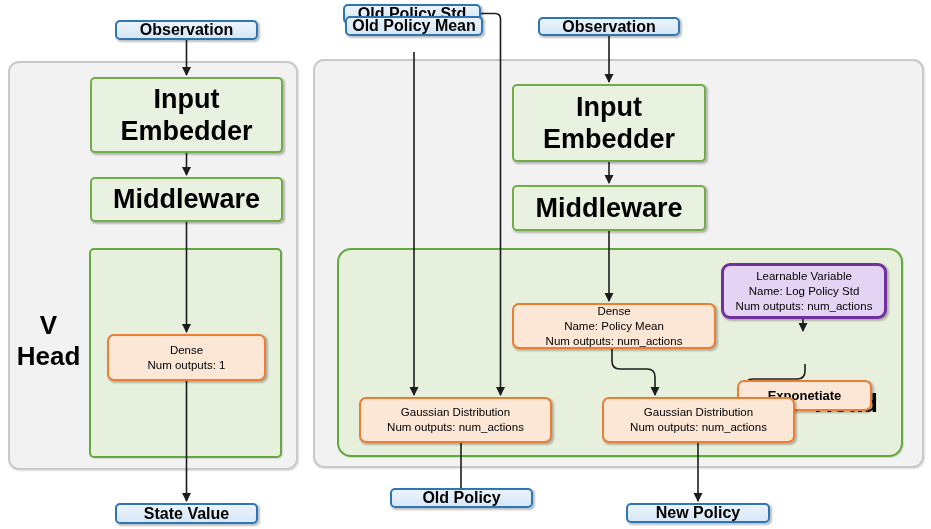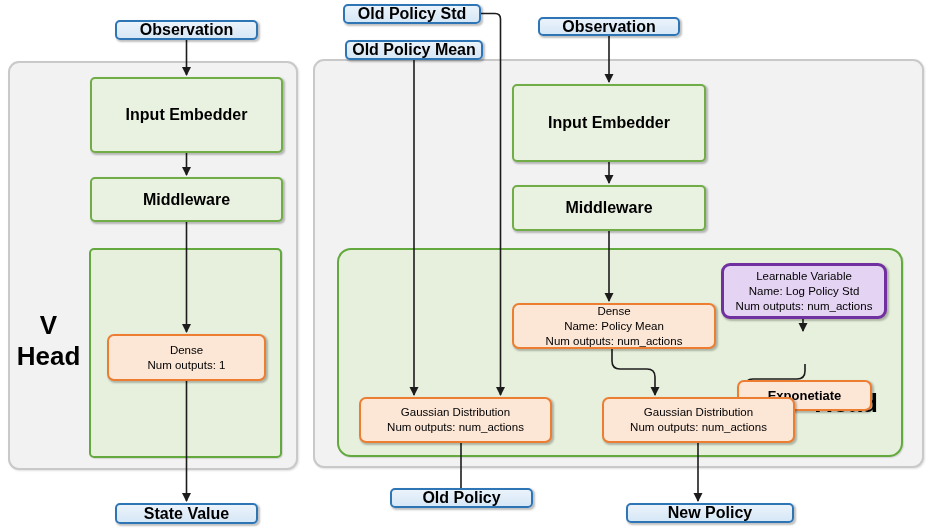--- a/index.html
+++ b/index.html
@@ -32,21 +32,21 @@
     box-shadow:1.5px 1.5px 2px rgba(0,0,0,.25);
   }
   .box-blue{
     background:linear-gradient(180deg,#ebf3fb,var(--blue-fill,#d6e7f6));
     border:2.5px solid var(--blue-border,#2e75b6);
     border-radius:5px;font-weight:bold;font-size:16px;
   }
   .box-green{
     background:var(--green-fill,#e9f2e0);
     border:2px solid var(--green-border,#70ad47);
-    border-radius:5px;font-weight:bold;font-size:16px;
+    border-radius:5px;font-weight:bold;font-size:27px;
   }
   .box-orange{
     background:var(--orange-fill,#fce6d6);
     border:2.5px solid var(--orange-border,#ed7d31);
     border-radius:7px;font-size:11.5px;
   }
   .box-purple{
     background:var(--purple-fill,#e5d3f3);
     border:3px solid var(--purple-border,#7030a0);
     border-radius:9px;font-size:11.5px;
@@ -114,21 +114,21 @@
     <div>V</div>
     <div>Head</div>
   </div>
   <div class="node box-blue" style="left:115px;top:503px;width:143px;height:21px;">
     <span>State Value</span>
   </div>
 
   <div class="node box-blue" style="left:343px;top:4px;width:138px;height:20px;">
     <span>Old Policy Std</span>
   </div>
-  <div class="node box-blue" style="left:345px;top:40px;width:138px;height:20px;">
+  <div class="node box-blue" style="left:345px;top:16px;width:138px;height:20px;">
     <span>Old Policy Mean</span>
   </div>
   <div class="node box-blue" style="left:538px;top:17px;width:142px;height:19px;">
     <span>Observation</span>
   </div>
   <div class="node box-green" style="left:512px;top:84px;width:194px;height:78px;">
     <span>Input Embedder</span>
   </div>
   <div class="node box-green" style="left:512px;top:185px;width:194px;height:46px;">
     <span>Middleware</span>
@@ -153,17 +153,17 @@
   <div class="node box-orange" style="left:602px;top:397px;width:193px;height:46px;">
     <div class="t">Gaussian Distribution</div>
     <div class="s">Num outputs: num_actions</div>
   </div>
   <div class="biglabel" style="left:800px;top:388px;width:92px;">
     <div>Head</div>
   </div>
   <div class="node box-blue" style="left:390px;top:488px;width:143px;height:20px;">
     <span>Old Policy</span>
   </div>
-  <div class="node box-blue" style="left:626px;top:503px;width:168px;height:20px;">
+  <div class="node box-blue" style="left:626px;top:503px;width:144px;height:20px;">
     <span>New Policy</span>
   </div>
 
 </div>
 
 </body></html>

